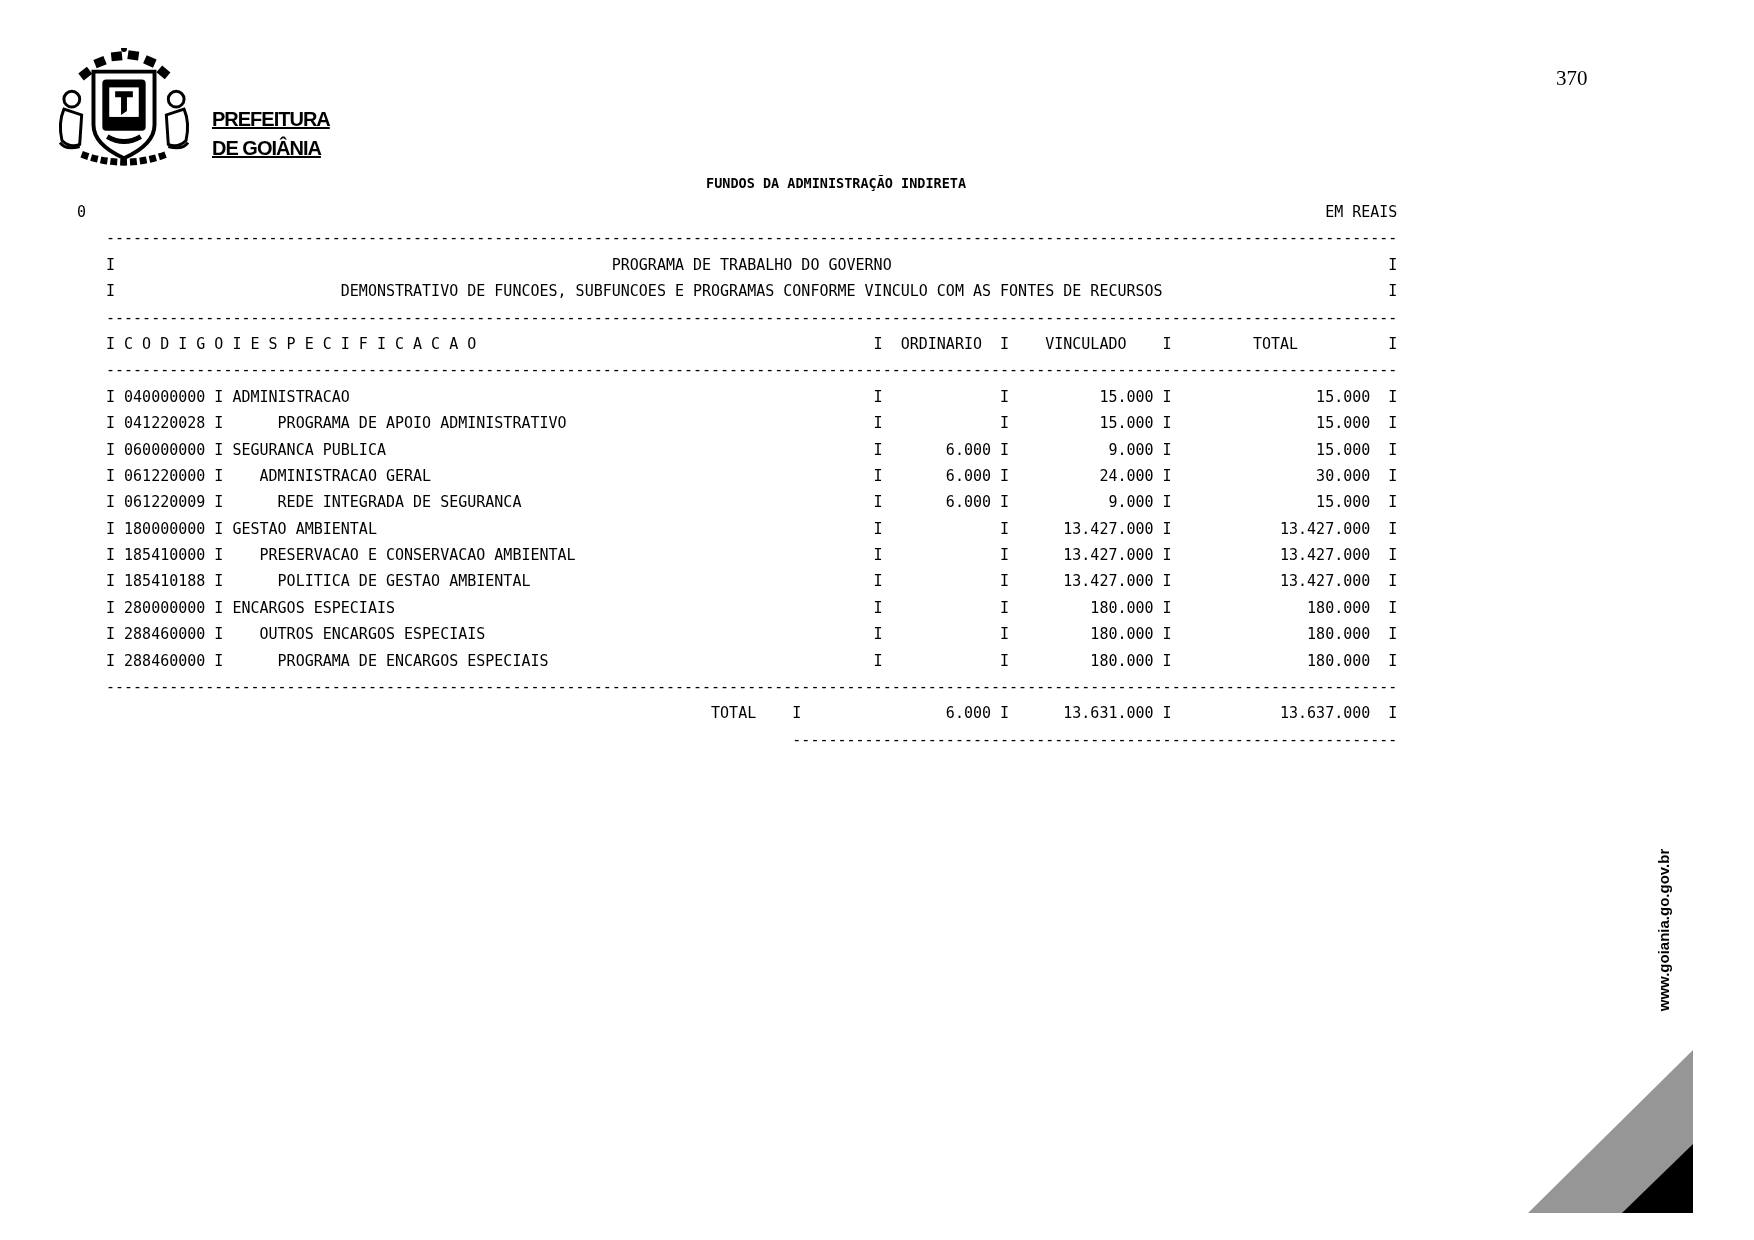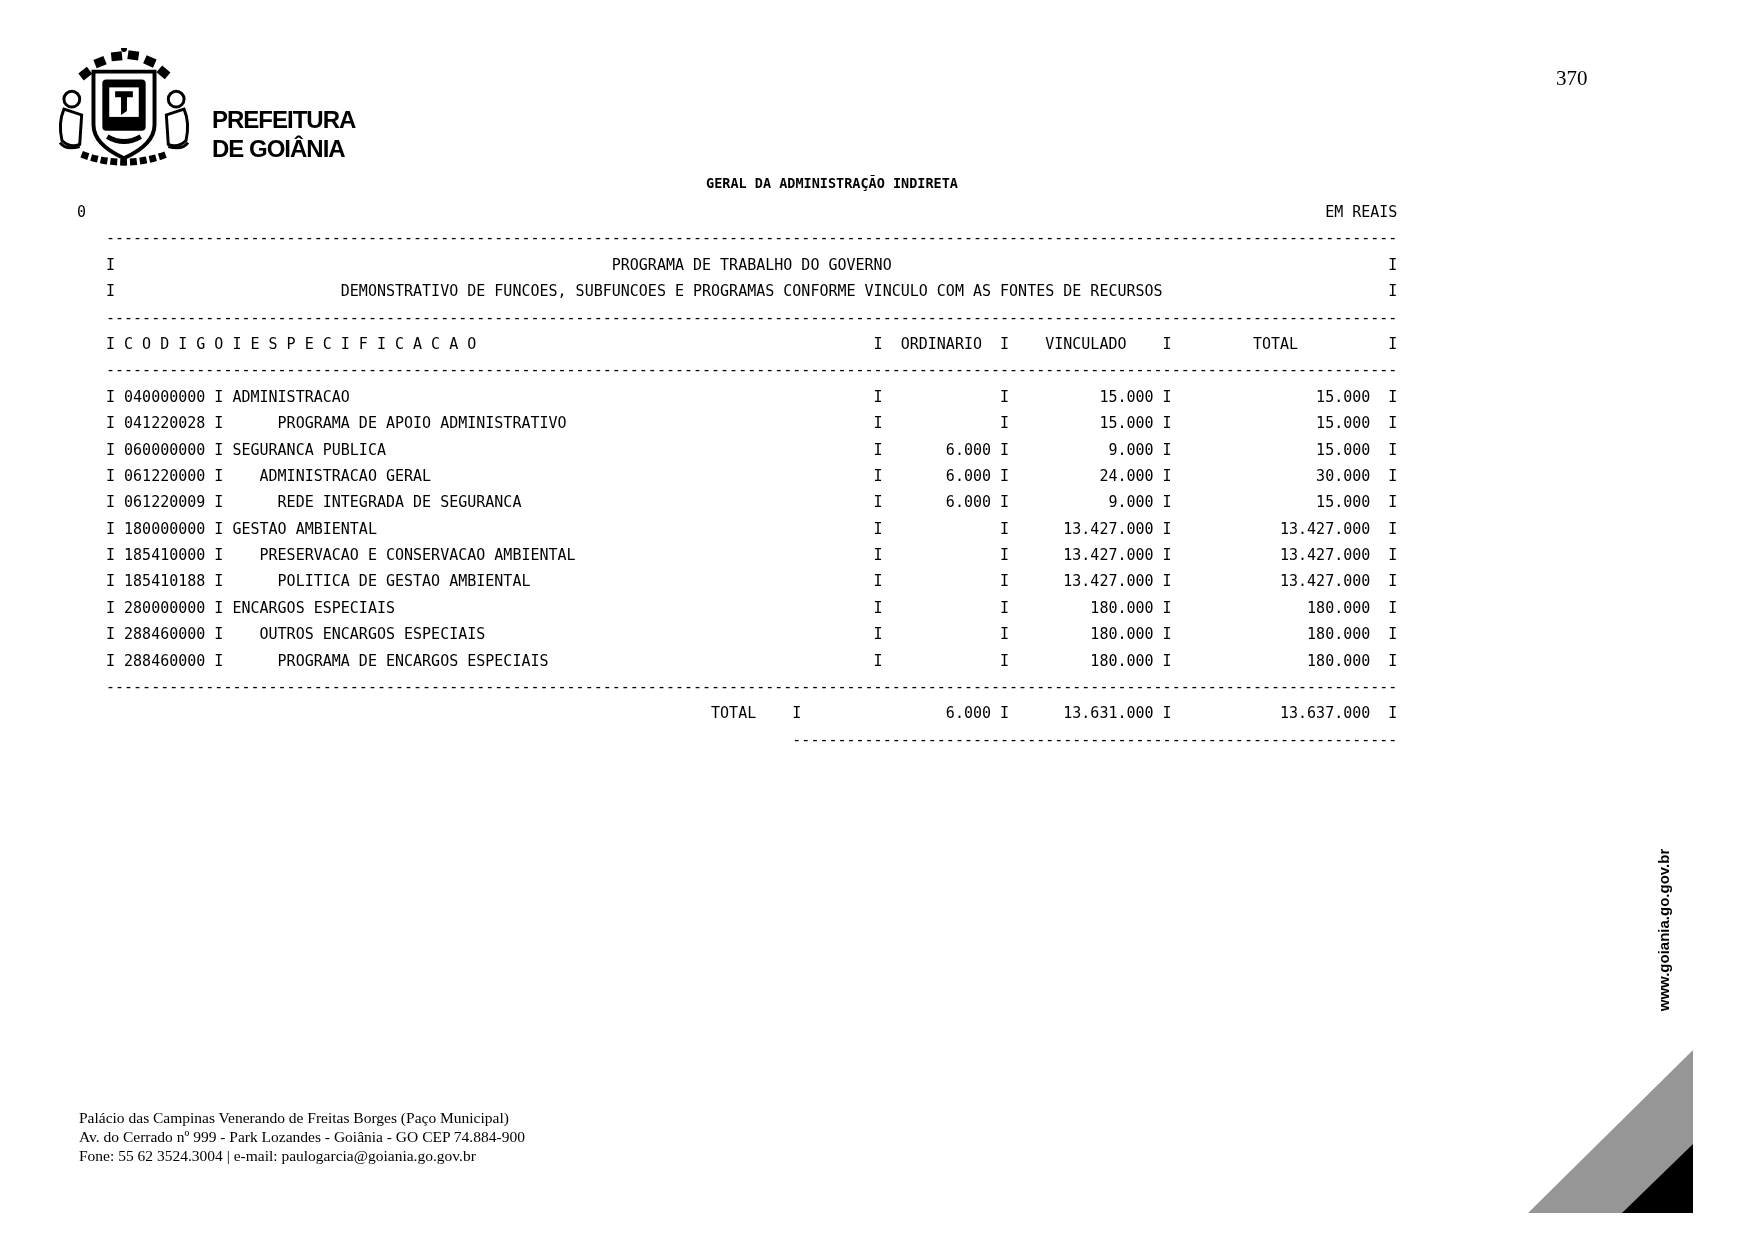--- a/index.html
+++ b/index.html
@@ -3,21 +3,21 @@
 <meta charset="utf-8">
 <style>
   html,body{margin:0;padding:0;background:#fff;width:1754px;height:1240px;overflow:hidden;}
   .page{position:relative;width:1754px;height:1096px;background:#fff;color:#000;}
 
   .pagenum{position:absolute;left:1556px;top:66px;font:21px "Liberation Serif",serif;}
 
   .logo{position:absolute;left:50px;top:48px;display:flex;align-items:center;}
   .logo svg{display:block;}
   .logotext{margin-left:14px;font-family:"Liberation Sans",sans-serif;font-weight:bold;
-            font-size:24px;line-height:29px;letter-spacing:-1px;margin-top:44px;}
+            font-size:20px;line-height:29px;letter-spacing:-1px;margin-top:44px;text-decoration:underline;}
 
   .report-title{position:absolute;left:706px;top:175px;
                 font-family:"DejaVu Sans Mono",monospace;font-weight:bold;font-size:13.5px;}
 
   .ctrl{position:absolute;left:77px;top:199px;
         font:15px/26.4px "DejaVu Sans Mono",monospace;white-space:pre;}
 
   .report{position:absolute;left:106px;top:199px;
           font:15px/26.4px "DejaVu Sans Mono",monospace;white-space:pre;}
   .report .ln{white-space:pre;height:26.4px;}
@@ -72,31 +72,26 @@
 
         <path d="M32 108 q43 16 86 0" stroke="#000" stroke-width="7" fill="none" stroke-dasharray="7 3"></path>
       </svg>
     </span>
     <div class="logotext">
       <div>PREFEITURA</div>
       <div>DE GOIÂNIA</div>
     </div>
   </div>
 
-  <div class="report-title">GERAL DA ADMINISTRAÇÃO INDIRETA</div>
+  <div class="report-title">FUNDOS DA ADMINISTRAÇÃO INDIRETA</div>
 
   <span class="ctrl">0</span>
 
   <div class="report" id="report"><div class="ln">                                                                                                                                       EM REAIS</div><div class="ln">-----------------------------------------------------------------------------------------------------------------------------------------------</div><div class="ln">I                                                       PROGRAMA DE TRABALHO DO GOVERNO                                                       I</div><div class="ln">I                         DEMONSTRATIVO DE FUNCOES, SUBFUNCOES E PROGRAMAS CONFORME VINCULO COM AS FONTES DE RECURSOS                         I</div><div class="ln">-----------------------------------------------------------------------------------------------------------------------------------------------</div><div class="ln">I C O D I G O I E S P E C I F I C A C A O                                            I  ORDINARIO  I    VINCULADO    I         TOTAL          I</div><div class="ln">-----------------------------------------------------------------------------------------------------------------------------------------------</div><div class="ln">I 040000000 I ADMINISTRACAO                                                          I             I          15.000 I                15.000  I</div><div class="ln">I 041220028 I      PROGRAMA DE APOIO ADMINISTRATIVO                                  I             I          15.000 I                15.000  I</div><div class="ln">I 060000000 I SEGURANCA PUBLICA                                                      I       6.000 I           9.000 I                15.000  I</div><div class="ln">I 061220000 I    ADMINISTRACAO GERAL                                                 I       6.000 I          24.000 I                30.000  I</div><div class="ln">I 061220009 I      REDE INTEGRADA DE SEGURANCA                                       I       6.000 I           9.000 I                15.000  I</div><div class="ln">I 180000000 I GESTAO AMBIENTAL                                                       I             I      13.427.000 I            13.427.000  I</div><div class="ln">I 185410000 I    PRESERVACAO E CONSERVACAO AMBIENTAL                                 I             I      13.427.000 I            13.427.000  I</div><div class="ln">I 185410188 I      POLITICA DE GESTAO AMBIENTAL                                      I             I      13.427.000 I            13.427.000  I</div><div class="ln">I 280000000 I ENCARGOS ESPECIAIS                                                     I             I         180.000 I               180.000  I</div><div class="ln">I 288460000 I    OUTROS ENCARGOS ESPECIAIS                                           I             I         180.000 I               180.000  I</div><div class="ln">I 288460000 I      PROGRAMA DE ENCARGOS ESPECIAIS                                    I             I         180.000 I               180.000  I</div><div class="ln">-----------------------------------------------------------------------------------------------------------------------------------------------</div><div class="ln">                                                                   TOTAL    I                6.000 I      13.631.000 I            13.637.000  I</div><div class="ln">                                                                            -------------------------------------------------------------------</div></div>
 
-  <div class="footer">
-    <div>Palácio das Campinas Venerando de Freitas Borges (Paço Municipal)</div>
-    <div>Av. do Cerrado nº 999 - Park Lozandes - Goiânia - GO CEP 74.884-900</div>
-    <div>Fone: 55 62 3524.3004 | e-mail: paulogarcia@goiania.go.gov.br</div>
-  </div>
 
   <div class="vert">www.goiania.go.gov.br</div>
 
   <span class="corner">
     <svg width="175" height="175" viewBox="0 0 175 175">
       <polygon points="5,170 170,7 170,170" fill="#969696"></polygon>
       <polygon points="99,170 170,101 170,170" fill="#000000"></polygon>
     </svg>
   </span>
 

